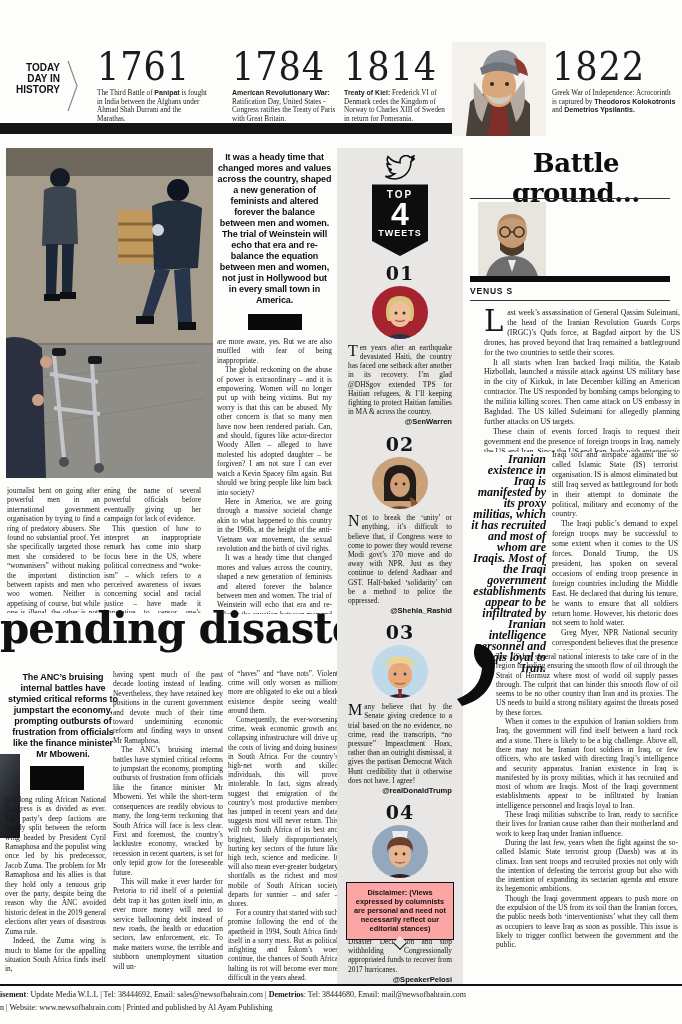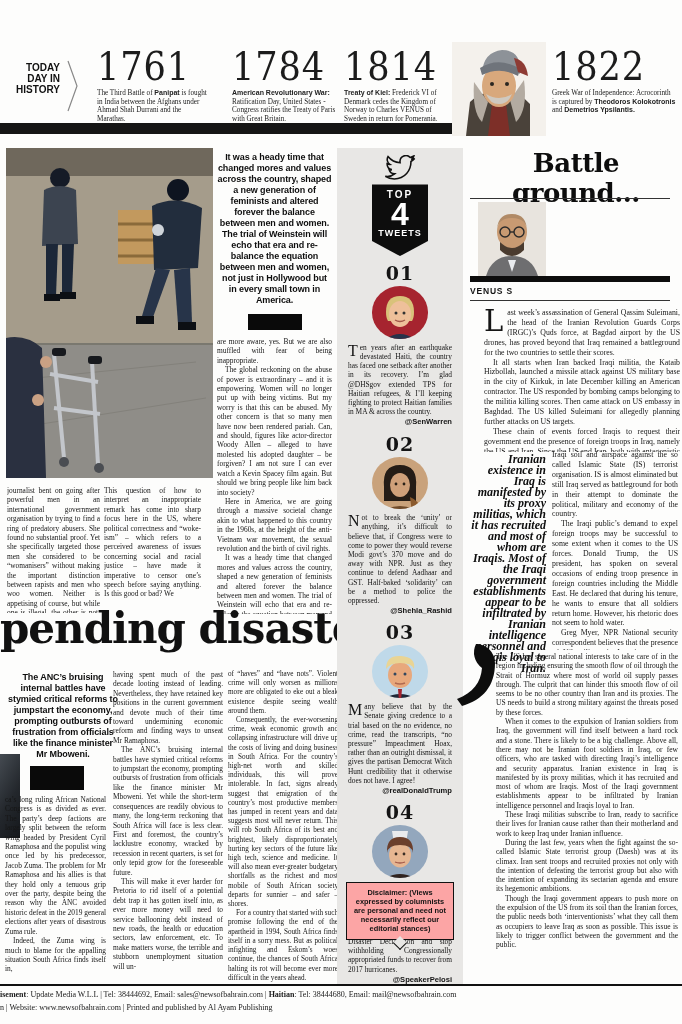--- a/index.html
+++ b/index.html
@@ -105,21 +105,21 @@
   <div class="hist-entry" style="left:97px;width:113px;">
     <div class="hist-year">1761</div>
     <div class="hist-text"><span>The Third Battle of </span><b>Panipat</b><span> is fought in India between the Afghans under Ahmad Shah Durrani and the Marathas.</span><b></b></div>
   </div>
   <div class="hist-entry" style="left:232px;width:108px;">
     <div class="hist-year">1784</div>
     <div class="hist-text"><span></span><b>American Revolutionary War:</b><span> Ratification Day, United States - Congress ratifies the Treaty of Paris with Great Britain.</span><b></b></div>
   </div>
   <div class="hist-entry" style="left:344px;width:108px;">
     <div class="hist-year">1814</div>
-    <div class="hist-text"><span></span><b>Treaty of Kiel:</b><span> Frederick VI of Denmark cedes the Kingdom of Norway to Charles VENUS of Sweden in return for Pomerania.</span><b></b></div>
+    <div class="hist-text"><span></span><b>Treaty of Kiel:</b><span> Frederick VI of Denmark cedes the Kingdom of Norway to Charles XIII of Sweden in return for Pomerania.</span><b></b></div>
   </div>
   <div class="hist-entry" style="left:552px;width:124px;">
     <div class="hist-year">1822</div>
     <div class="hist-text"><span>Greek War of Independence: Acrocorinth is captured by </span><b>Theodoros Kolokotronis</b><span> and </span><b>Demetrios Ypsilantis.</b></div>
   </div>
 
   <div class="hist-band"></div>
 
   <svg class="hist-portrait" viewBox="0 0 94 94">
     <rect width="94" height="94" fill="#f4f1ec"></rect>
@@ -175,20 +175,21 @@
     <circle cx="58" cy="314" r="5" fill="#4a4d52"></circle>
     <circle cx="93" cy="320" r="5" fill="#4a4d52"></circle>
     <rect x="46" y="200" width="14" height="8" rx="3" fill="#17191d"></rect>
     <rect x="82" y="208" width="14" height="8" rx="3" fill="#17191d"></rect>
   </svg>
 
   <div class="col" style="left:7px;top:486px;width:93px;height:127px;">
       <p>journalist bent on going after powerful men in an international government organisation by trying to find a ring of predatory abusers. She found no substantial proof. Yet she specifically targeted those men she considered to be “womanisers” without making the important distinction between rapists and men who woo women. Neither is appetising of course, but while one is illegal, the other is not. The journalist nonetheless succeeded in black-</p>
     </div>
   <div class="col" style="left:104px;top:486px;width:97px;height:127px;">
+      <p>ening the name of several powerful officials before eventually giving up her campaign for lack of evidence.</p>
       <p>This question of how to interpret an inappropriate remark has come into sharp focus here in the US, where political correctness and “woke-ism” – which refers to a perceived awareness of issues concerning social and racial justice – have made it imperative to censor one’s speech before saying anything. Is this good or bad? We</p>
     </div>
 
   <div style="position:absolute;left:217px;top:152px;width:115px;height:462px;overflow:hidden;">
     <div class="pullquote-sans">It was a heady time that changed mores and values across the country, shaped a new generation of feminists and altered forever the balance between men and women. The trial of Weinstein will echo that era and re-balance the equation between men and women, not just in Hollywood but in every small town in America.</div>
     <div class="redact" style="width:54px;height:16px;margin:8px auto 7px auto;"></div>
     <div class="col" style="position:static;height:auto;">
         <p>are more aware, yes. But we are also muffled with fear of being inappropriate.</p>
         <p>The global reckoning on the abuse of power is extraordinary – and it is empowering. Women will no longer put up with being victims. But my worry is that this can be abused. My other concern is that so many men have now been rendered pariah. Can, and should, figures like actor-director Woody Allen – alleged to have molested his adopted daughter – be forgiven? I am not sure I can ever watch a Kevin Spacey film again. But should we bring people like him back into society?</p>
         <p>Here in America, we are going through a massive societal change akin to what happened to this country in the 1960s, at the height of the anti-Vietnam war movement, the sexual revolution and the birth of civil rights.</p>
@@ -345,16 +346,16 @@
     <div class="bg-rest bg-text">
         <p>The US has several national interests to take care of in the region including ensuring the smooth flow of oil through the Strait of Hormuz where most of world oil supply passes through. The culprit that can hinder this smooth flow of oil seems to be no other country than Iran and its proxies. The US needs to build a strong military against the threats posed by these forces.</p>
         <p>When it comes to the expulsion of Iranian soldiers from Iraq, the government will find itself between a hard rock and a stone. There is likely to be a big challenge. Above all, there may not be Iranian foot soldiers in Iraq, or few officers, who are tasked with directing Iraqi’s intelligence and security apparatus. Iranian existence in Iraq is manifested by its proxy militias, which it has recruited and most of whom are Iraqis. Most of the Iraqi government establishments appear to be infiltrated by Iranian intelligence personnel and Iraqis loyal to Iran.</p>
         <p>These Iraqi militias subscribe to Iran, ready to sacrifice their lives for Iranian cause rather than their motherland and work to keep Iraq under Iranian influence.</p>
         <p>During the last few, years when the fight against the so-called Islamic State terrorist group (Daesh) was at its climax. Iran sent troops and recruited proxies not only with the intention of defeating the terrorist group but also with the intention of expanding its sectarian agenda and ensure its hegemonic ambitions.</p>
         <p>Though the Iraqi government appears to push more on the expulsion of the US from its soil than the Iranian forces, the public needs both ‘interventionists’ what they call them as occupiers to leave Iraq as soon as possible. This issue is likely to trigger conflict between the government and the public.</p>
       </div>
   </div>
 
   <div class="foot-rule"></div>
-  <div class="footer" style="top:990px;"><b>isement</b><span>: Update Media W.L.L   |   Tel: 38444692, Email: sales@newsofbahrain.com   |   </span><b>Haitian</b><span>: Tel: 38444680, Email: mail@newsofbahrain.com</span></div>
+  <div class="footer" style="top:990px;"><b>isement</b><span>: Update Media W.L.L   |   Tel: 38444692, Email: sales@newsofbahrain.com   |   </span><b>Demetrios</b><span>: Tel: 38444680, Email: mail@newsofbahrain.com</span></div>
   <div class="footer" style="top:1003px;">n   |   Website: www.newsofbahrain.com   |   Printed and published by Al Ayam Publishing</div>
 
 </div>
 
 </body></html>

